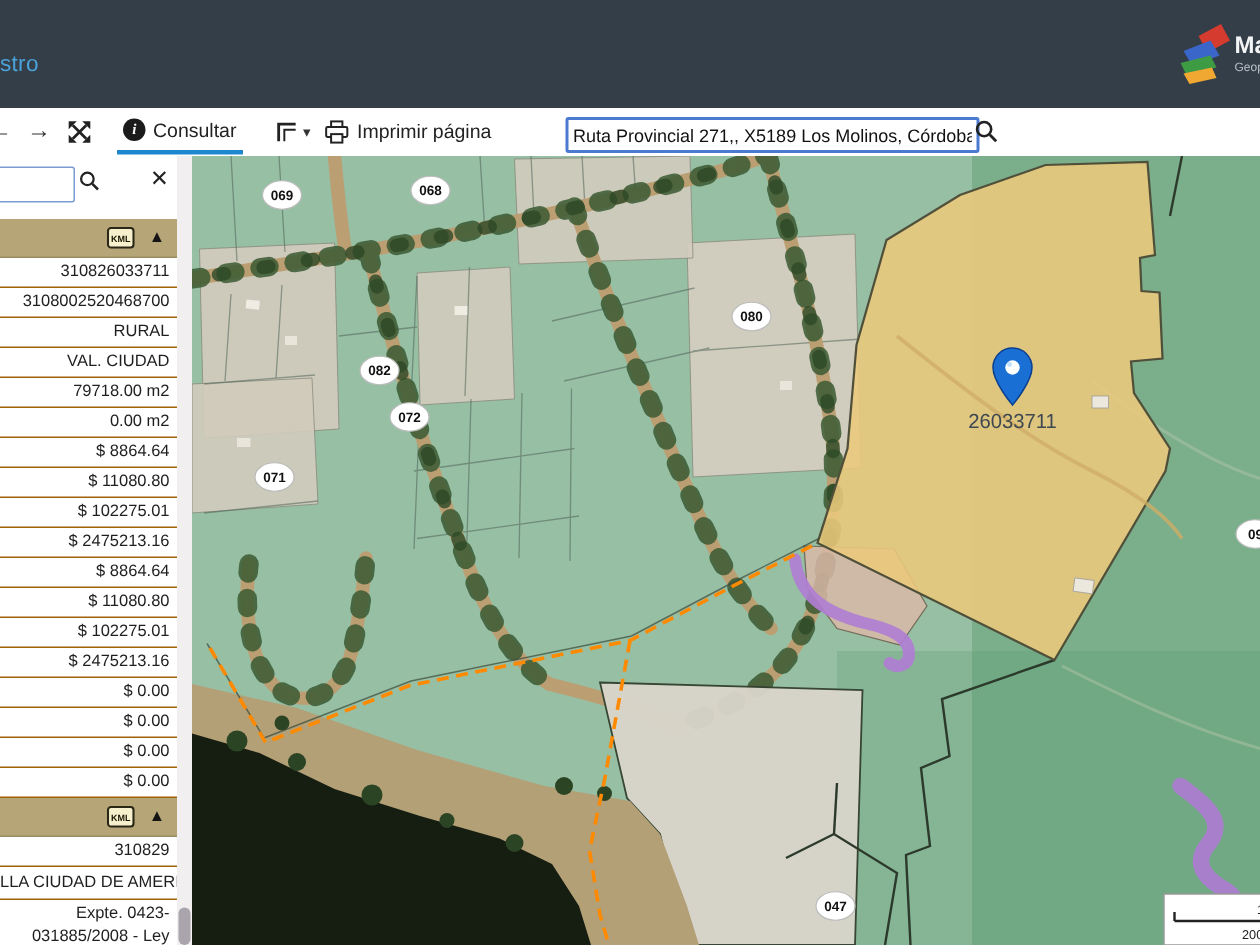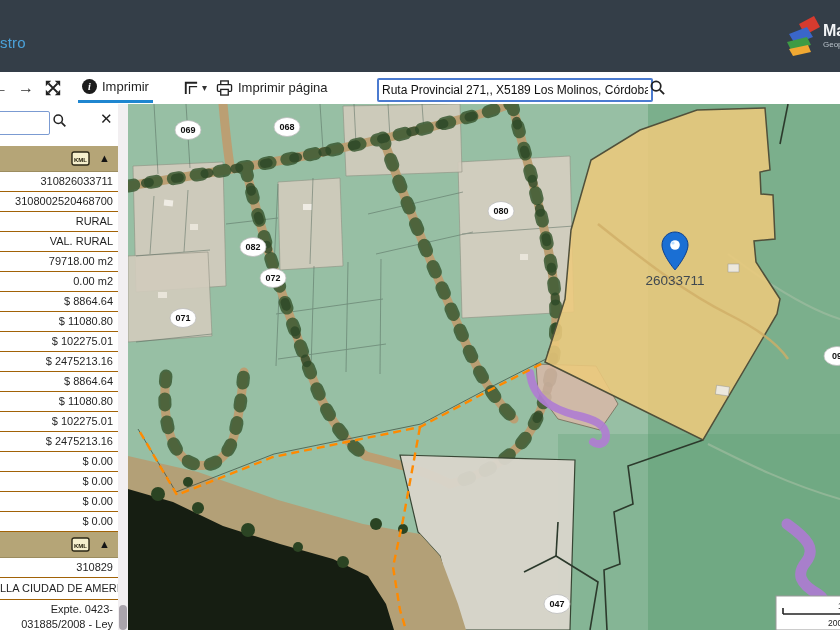--- a/index.html
+++ b/index.html
@@ -72,21 +72,21 @@
       <svg width="18" height="18" viewBox="0 0 20 20">
         <path d="M5,5 L15,15 M15,5 L5,15" stroke="#222" stroke-width="2"></path>
         <polygon points="2,2 8,2 2,8" fill="#222"></polygon>
           <polygon points="18,2 12,2 18,8" fill="#222"></polygon>
         <polygon points="2,18 2,12 8,18" fill="#222"></polygon>
           <polygon points="18,18 18,12 12,18" fill="#222"></polygon>
       </svg>
     </div>
     <div class="tb tab-consultar" style="left:78px;">
       <span class="info-badge">i</span>
-      <span>Imprimir</span>
+      <span>Consultar</span>
     </div>
     <div class="tb" style="left:182px;">
       <svg width="17" height="17" viewBox="0 0 18 18">
         <path d="M4,16 L4,4 L16,4" stroke="#222" stroke-width="2" fill="none"></path>
         <path d="M8,16 L8,8 L16,8" stroke="#222" stroke-width="1.4" fill="none"></path>
       </svg>
       <span class="caret">▾</span>
     </div>
     <div class="tb" style="left:216px;">
       <span class="tb-icon">
@@ -125,21 +125,21 @@
       <div class="sb-header">
         <svg width="19" height="15" viewBox="0 0 19 15">
           <rect x="1" y="1" width="17" height="13" rx="2" fill="#f6f0cd" stroke="#2b2716" stroke-width="1.4"></rect>
           <text x="9.5" y="10.5" text-anchor="middle" font-size="6" font-weight="bold" fill="#1c1805" font-family="Liberation Sans, sans-serif">KML</text>
         </svg>
         <span class="sb-arrow">▲</span>
       </div>
       <div class="sb-row">310826033711</div>
       <div class="sb-row">3108002520468700</div>
       <div class="sb-row">RURAL</div>
-      <div class="sb-row">VAL. RURAL</div>
+      <div class="sb-row">VAL. CIUDAD</div>
       <div class="sb-row">79718.00 m2</div>
       <div class="sb-row">0.00 m2</div>
       <div class="sb-row">$ 8864.64</div>
       <div class="sb-row">$ 11080.80</div>
       <div class="sb-row">$ 102275.01</div>
       <div class="sb-row">$ 2475213.16</div>
       <div class="sb-row">$ 8864.64</div>
       <div class="sb-row">$ 11080.80</div>
       <div class="sb-row">$ 102275.01</div>
       <div class="sb-row">$ 2475213.16</div>

